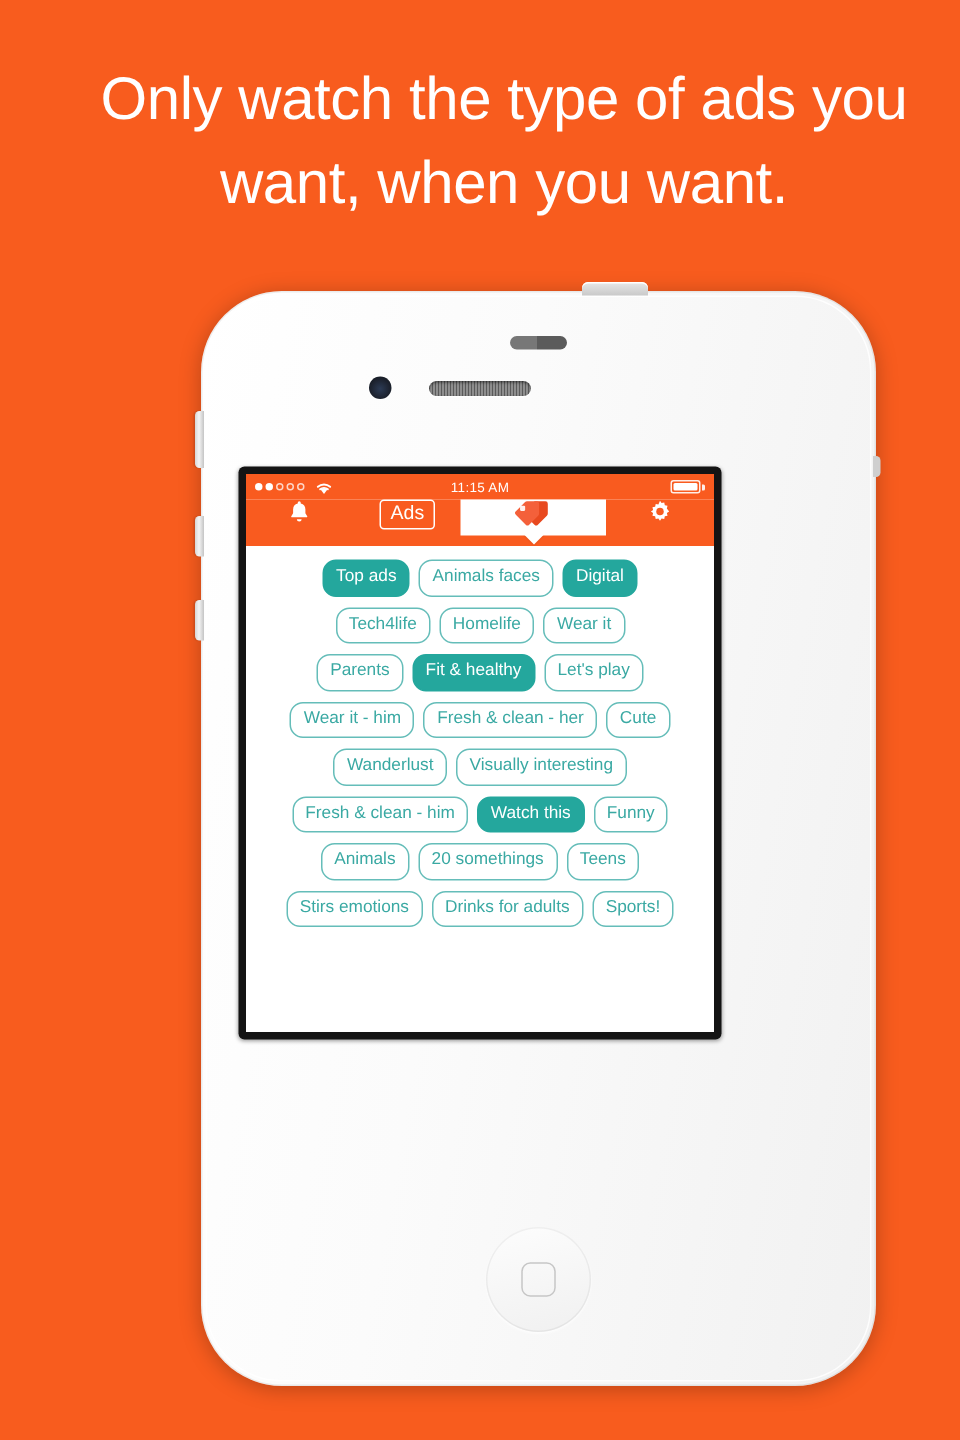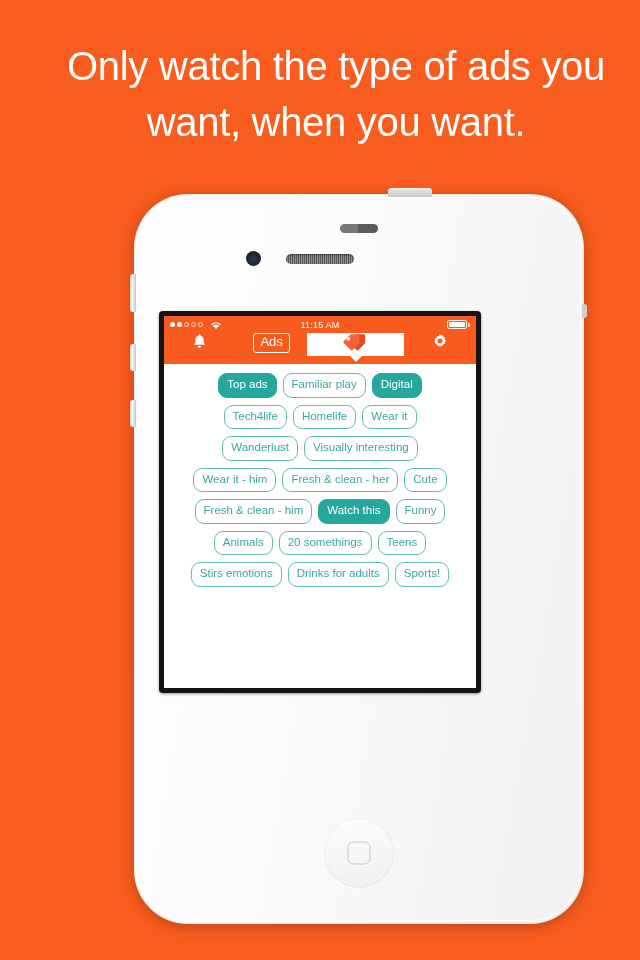--- a/index.html
+++ b/index.html
@@ -352,36 +352,41 @@
               <circle cx="8" cy="8" r="2.5" fill="#f95b1f"></circle>
             </svg>
           </span>
         </div>
       </div>
 
       <div class="tagwrap">
         <div>
             <div class="tag-row">
               <div class="tag sel">Top ads</div>
-              <div class="tag">Familiar play</div>
+              <div class="tag">Animals faces</div>
               <div class="tag sel">Digital</div>
             </div>
             <div class="tag-row">
               <div class="tag">Tech4life</div>
               <div class="tag">Homelife</div>
               <div class="tag">Wear it</div>
             </div>
             <div class="tag-row">
-              <div class="tag">Wanderlust</div>
-              <div class="tag">Visually interesting</div>
+              <div class="tag">Parents</div>
+              <div class="tag sel">Fit &amp; healthy</div>
+              <div class="tag">Let's play</div>
             </div>
             <div class="tag-row">
               <div class="tag">Wear it - him</div>
               <div class="tag">Fresh &amp; clean - her</div>
               <div class="tag">Cute</div>
+            </div>
+            <div class="tag-row">
+              <div class="tag">Wanderlust</div>
+              <div class="tag">Visually interesting</div>
             </div>
             <div class="tag-row">
               <div class="tag">Fresh &amp; clean - him</div>
               <div class="tag sel">Watch this</div>
               <div class="tag">Funny</div>
             </div>
             <div class="tag-row">
               <div class="tag">Animals</div>
               <div class="tag">20 somethings</div>
               <div class="tag">Teens</div>

